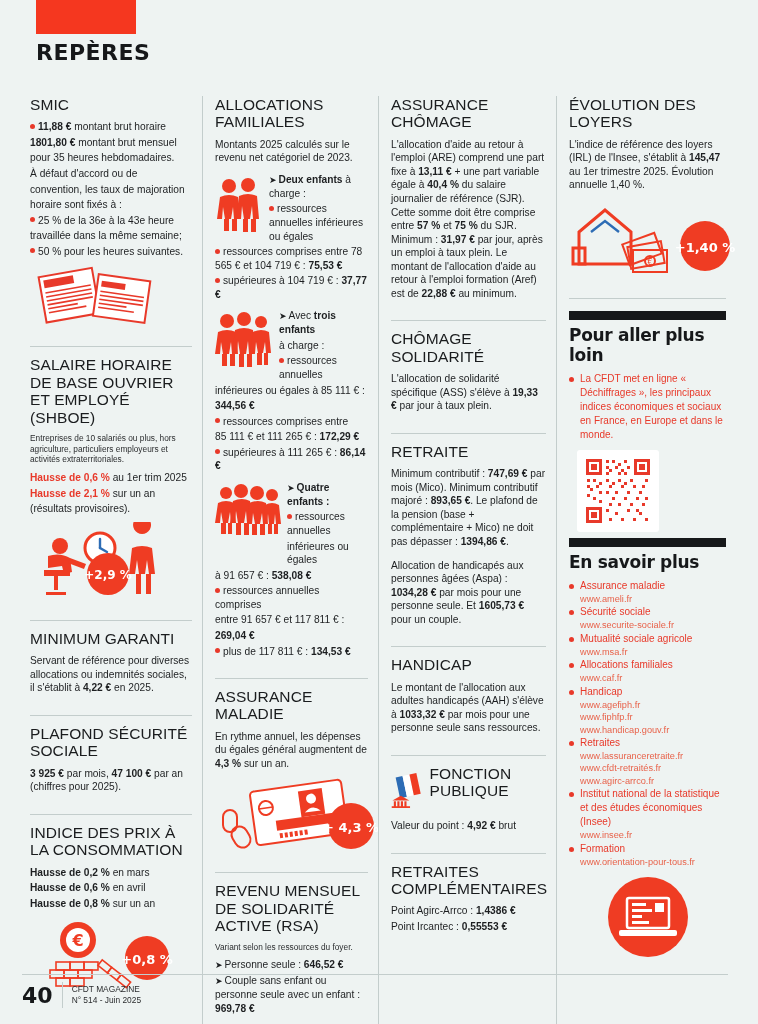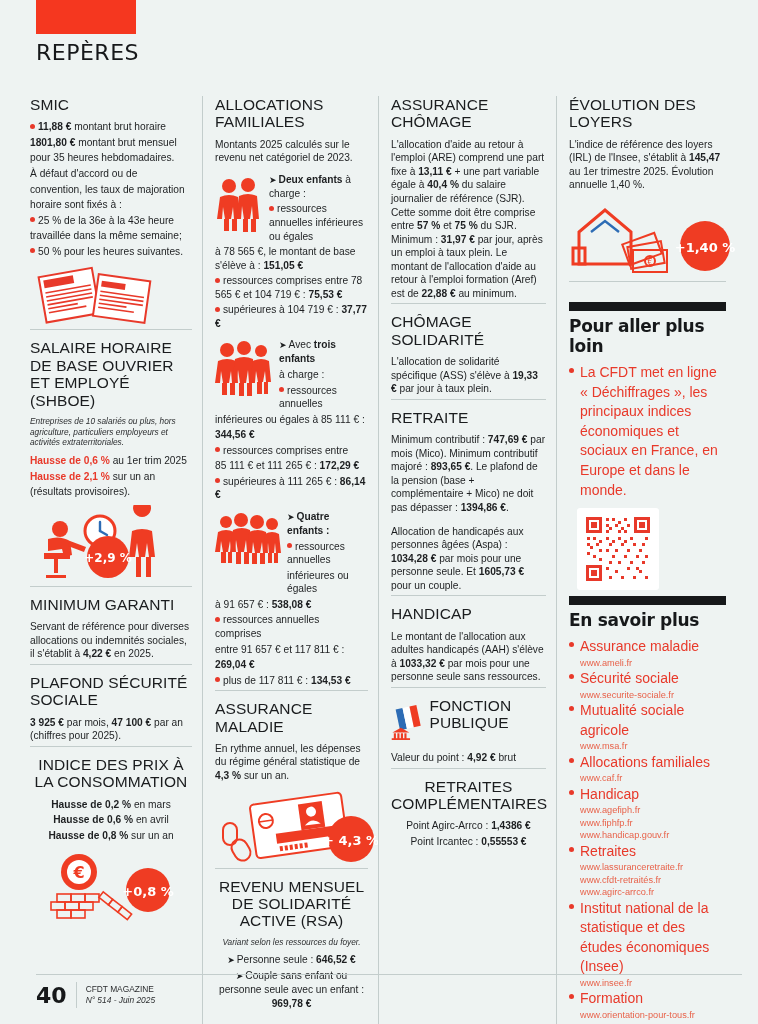--- a/index.html
+++ b/index.html
@@ -9,70 +9,70 @@
     font-family: "Liberation Sans", sans-serif;
     color: #1b1b1b;
   }
   .page { position: relative; width: 758px; height: 1024px; background: #eef3f2; overflow: hidden; }
 
   
   .hdr { position: absolute; left: 36px; top: 0; }
   .hdr-block { width: 100px; height: 34px; background: #f5371f; }
   .hdr-title {
     font-family: "DejaVu Sans", sans-serif;
-    font-weight: 400; font-size: 22px; letter-spacing: .5px;
+    font-weight: 700; font-size: 22px; letter-spacing: .5px;
     color: #16181a; margin-top: 6px;
   }
 
   
   .cols { position: absolute; left: 30px; top: 96px; width: 706px; display: flex; gap: 0; }
   .col { width: 168px; padding-right: 10px; position: relative; }
   .col + .col { border-left: 1px solid #c3cdcc; padding-left: 12px; }
   .col.c1 { width: 172px; }
   .col.c2 { width: 176px; }
   .col.c3 { width: 178px; }
   .col.c4 { width: 180px; }
 
   
-  .blk { padding-bottom: 1px; margin-bottom: 9px; border-bottom: 1px solid #c3cdcc; }
-  .blk.nb { border-bottom: none; text-align: center; }
+  .blk { padding-bottom: 18px; margin-bottom: 9px; border-bottom: 1px solid #c3cdcc; }
+  .blk.nb { border-bottom: none; }
   h2.sec {
     font-family: "Liberation Sans", sans-serif;
     font-weight: 400; font-size: 15.5px; line-height: 1.12;
     color: #1a1c1e; letter-spacing: .1px; margin-bottom: 7px;
   }
-  .sub { font-size: 8.3px; line-height: 1.3; color: #2b2d2f; margin-bottom: 6px; font-style: italic; }
+  .sub { font-size: 8.3px; line-height: 1.3; color: #2b2d2f; margin-bottom: 6px; }
   p.t { font-size: 10.2px; line-height: 1.33; color: #1d1f21; margin-bottom: 2px; }
   b { font-weight: 700; }
   .r { color: #e8392a; }
   .dot { display:inline-block; width: 5px; height: 5px; border-radius: 50%; background: #e8392a;
          vertical-align: 1.5px; margin-right: 3px; }
   .arrow { display:inline-block; color:#1d1f21; font-size: 9px; margin-right: 2px; }
 
   
   .gfx { position: relative; margin: 6px 0 2px; }
 
   
   .bar { height: 9px; background: #16181a; }
   .boxttl {
     font-family: "DejaVu Sans", sans-serif; font-weight: 700;
     font-size: 17px; color: #16181a; margin: 5px 0 7px; letter-spacing: -.3px;
   }
   .lnk-u { color: #e8624a; font-size: 9.2px; line-height: 1.35; padding-left: 11px; }
-  .li-red { color: #e8392a; font-size: 14px; line-height: 1.4; padding-left: 11px; position: relative; }
+  .li-red { color: #e8392a; font-size: 10px; line-height: 1.4; padding-left: 11px; position: relative; }
   .li-red .dot { position: absolute; left: 0; top: 5px; margin: 0; }
   .qr { width: 82px; height: 82px; background: #fff; padding: 6px; margin: 8px 0 4px 8px; border-radius: 3px;}
 
   
-  .footer { position: absolute; left: 36px; bottom: 16px; width: 706px;
+  .footer { position: absolute; left: 22px; bottom: 16px; width: 706px;
             border-top: 1px solid #c3cdcc; padding-top: 7px; display: flex; align-items: center; gap: 9px; }
   .pgno { font-family: "DejaVu Sans", sans-serif; font-weight: 700; font-size: 22px; color: #16181a; }
   .fsep { width: 1px; height: 26px; background: #c3cdcc; }
   .fmeta { font-size: 8.4px; line-height: 1.3; color: #2b2d2f; }
-  .fmeta .i { font-style: italic; }
+  .fmeta .i { }
 </style>
 </head>
 <body>
 
 <div class="page">
 
   <div class="hdr">
     <div class="hdr-block"></div>
     <div class="hdr-title">REPÈRES</div>
   </div>
@@ -210,21 +210,20 @@
               <circle cx="33" cy="8" r="7"></circle>
                 <path d="M24 19 q9 -4 18 0 l2 23 -6 0 -1 -13 -2 13 -6 0 -2 -13 -1 13 -5 0 z"></path>
               <rect x="28" y="42" width="5" height="13"></rect>
                 <rect x="36" y="42" width="5" height="13"></rect>
             </g>
           </svg>
           <div style="padding-left:54px">
             <p class="t"><span class="arrow">➤</span><b>Deux enfants</b><span> à charge :</span></p>
           </div>
           <p class="t" style="padding-left:54px"><span class="dot"></span>ressources annuelles inférieures ou égales</p>
-          <p class="t">à 78 565 €, le montant de base s'élève à : <b>151,05 €</b></p>
           <p class="t"><span class="dot"></span><span>ressources comprises entre 78 565 € et 104 719 € : </span><b>75,53 €</b></p>
           <p class="t"><span class="dot"></span><span>supérieures à 104 719 € : </span><b>37,77 €</b></p>
         </div>
 
         <div style="position:relative;min-height:74px;margin-top:8px">
           <svg width="58" height="58" viewBox="0 0 58 58" style="position:absolute;left:0;top:2">
             <g fill="#ef3c23">
               <circle cx="12" cy="10" r="7"></circle>
                 <path d="M3 21 q9 -4 18 0 l2 22 -6 0 -1 -12 -2 12 -6 0 -2 -12 -1 12 -5 0 z"></path>
               <rect x="7" y="43" width="5" height="12"></rect>
@@ -276,21 +275,21 @@
           <p class="t">à 91 657 € : <b>538,08 €</b></p>
           <p class="t"><span class="dot"></span>ressources annuelles comprises</p>
           <p class="t">entre 91 657 € et 117 811 € :</p>
           <p class="t"><b>269,04 €</b></p>
           <p class="t"><span class="dot"></span><span>plus de 117 811 € : </span><b>134,53 €</b></p>
         </div>
       </div>
 
       <div class="blk">
         <h2 class="sec">ASSURANCE MALADIE</h2>
-        <p class="t"><span>En rythme annuel, les dépenses du régime général statistique de </span><b>4,3 %</b><span> sur un an.</span></p>
+        <p class="t"><span>En rythme annuel, les dépenses du égales général augmentent de </span><b>4,3 %</b><span> sur un an.</span></p>
         <div class="gfx" style="height:76px">
           <svg width="168" height="76" viewBox="0 0 168 76">
             <g transform="rotate(-8 80 38)">
               <rect x="38" y="10" width="92" height="54" rx="4" fill="#fff" stroke="#ef3c23" stroke-width="2"></rect>
               <rect x="86" y="16" width="24" height="26" fill="#ef3c23"></rect>
               <circle cx="98" cy="25" r="5" fill="#fff"></circle>
               <path d="M90 38 q8 -8 16 0 z" fill="#fff"></path>
               <rect x="60" y="42" width="58" height="10" fill="#ef3c23"></rect>
               <circle cx="52" cy="28" r="7" fill="none" stroke="#ef3c23" stroke-width="2"></circle>
               <line x1="45" y1="28" x2="59" y2="28" stroke="#ef3c23" stroke-width="1.6"></line>
@@ -390,21 +389,21 @@
               <rect x="64" y="52" width="34" height="22" transform="rotate(0 81 63)"></rect>
               <circle cx="81" cy="63" r="5"></circle>
             </g>
             <text x="81" y="67" font-family="DejaVu Sans, sans-serif" font-size="8" fill="#ef3c23" text-anchor="middle">€</text>
             <circle cx="136" cy="48" r="25" fill="#ef3c23"></circle>
             <text x="136" y="54" font-family="DejaVu Sans, sans-serif" font-size="13" font-weight="bold" fill="#fff" text-anchor="middle">+1,40 %</text>
           </svg>
         </div>
       </div>
 
-      <div style="margin-top:20px">
+      <div style="margin-top:12px">
         <div class="bar"></div>
         <div class="boxttl">Pour aller plus loin</div>
         <div class="li-red"><span class="dot"></span><span>La CFDT met en ligne « Déchiffrages », les principaux indices économiques et sociaux en France, en Europe et dans le monde.</span></div>
         <div class="qr">
           <svg width="70" height="70" viewBox="0 0 70 70">
             <rect width="70" height="70" fill="#fff"></rect>
             <g fill="#e8392a">
               <rect x="3" y="3" width="16" height="16"></rect>
                 <rect x="6" y="6" width="10" height="10" fill="#fff"></rect>
                 <rect x="8" y="8" width="6" height="6"></rect>

